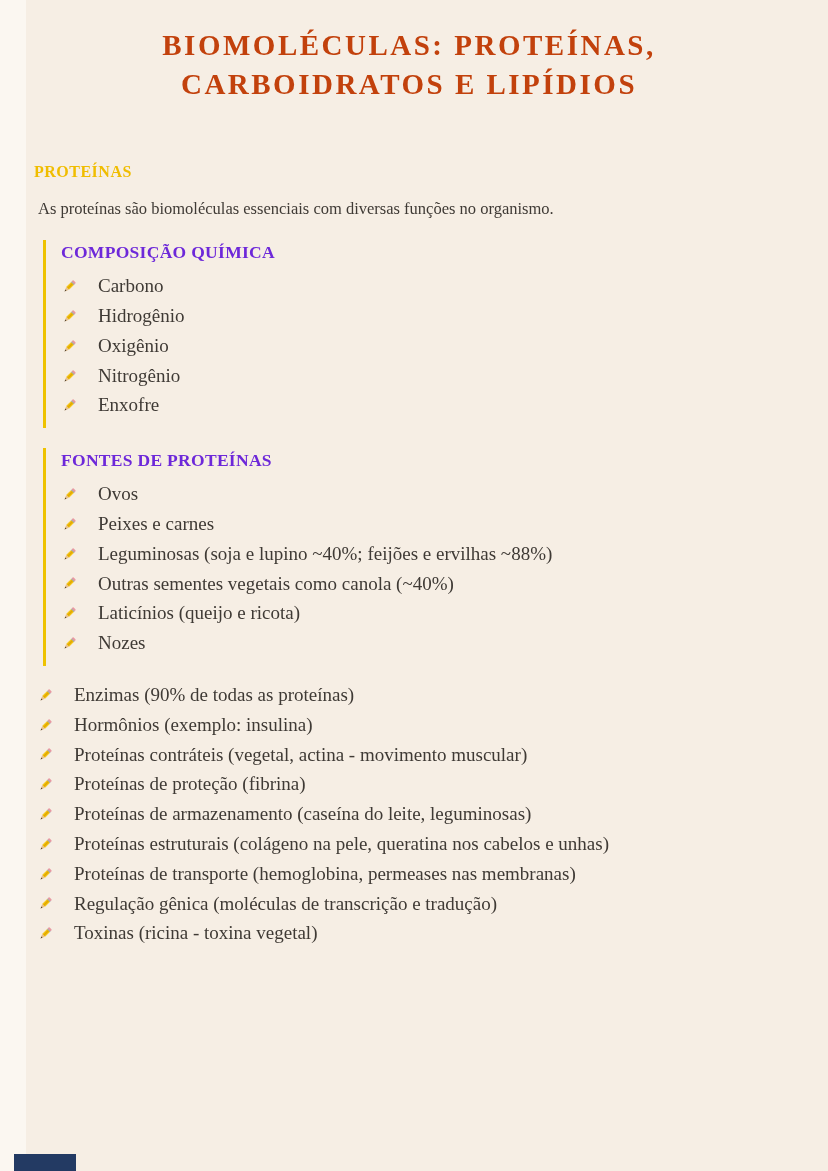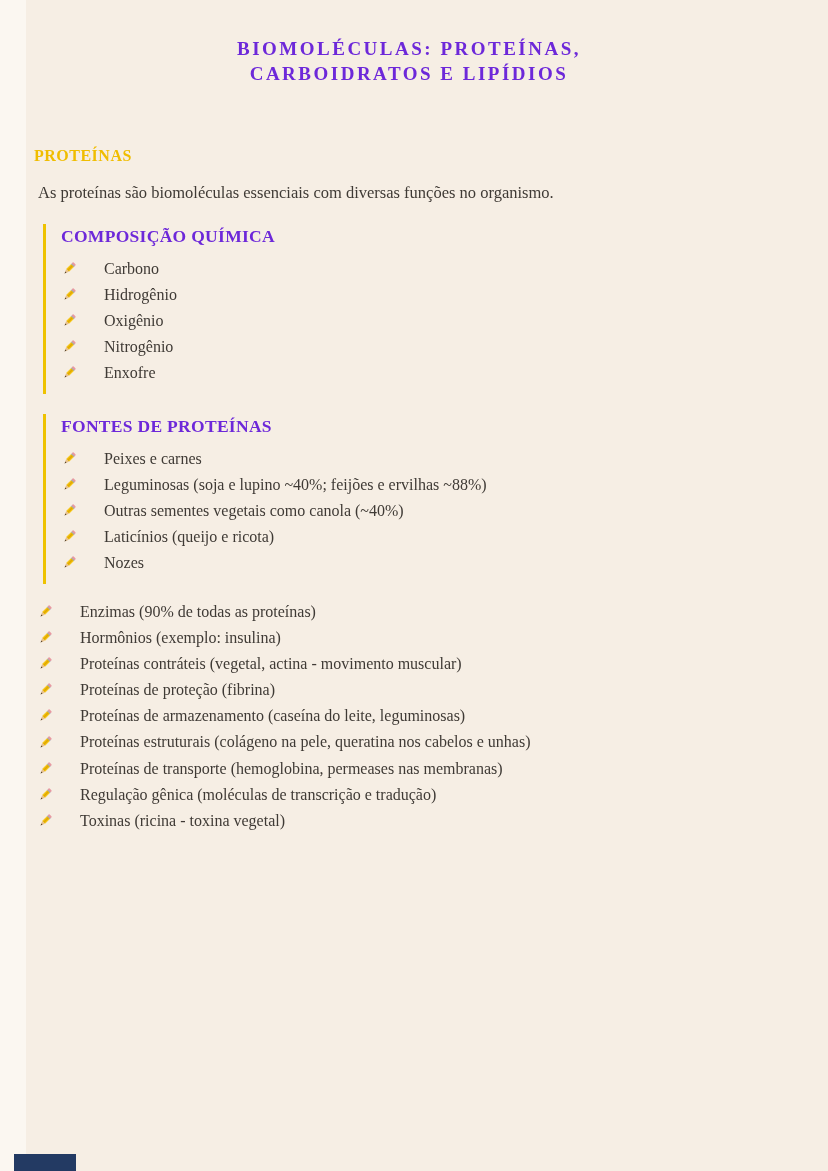--- a/index.html
+++ b/index.html
@@ -27,27 +27,27 @@
     left: 14px; bottom: 0;
     width: 62px; height: 17px;
     background: #233a63;
   }
   .content {
     position: relative;
     padding: 0 44px 0 34px;
   }
   .title {
     margin: 0;
-    padding-top: 36px;
+    padding-top: 26px;
     text-align: center;
-    font-size: 19px;
+    font-size: 29px;
     font-weight: 700;
     letter-spacing: 2.5px;
     line-height: 1.33;
-    color: #6d28d9;
+    color: #c2410c;
   }
   h2.section-heading {
     margin: 60px 0 0 0;
     font-size: 16px;
     font-weight: 700;
     letter-spacing: 0.5px;
     color: #f0bd00;
   }
   p.intro {
     margin: 16px 0 0 4px;
@@ -71,22 +71,22 @@
     font-size: 16.5px;
   }
   ul.pencil-list {
     list-style: none;
     margin: 12px 0 0 0;
     padding: 0;
   }
   ul.pencil-list li {
     display: flex;
     align-items: center;
-    gap: 26px;
-    font-size: 16px;
+    gap: 20px;
+    font-size: 19px;
     line-height: 1.2;
     margin-bottom: 7px;
   }
   ul.pencil-list li .pencil {
     flex: 0 0 auto;
     width: 17px; height: 17px;
     display: inline-block;
   }
   .main-list-wrap {
     margin: 18px 0 0 3px;
@@ -194,20 +194,35 @@
             </span>
             <span>Enxofre</span>
           </li>
         </ul>
     </div>
 
     <div class="callout">
       <h3 class="sub-heading">FONTES DE PROTEÍNAS</h3>
       <ul class="pencil-list spacer-top-list">
 
+          <li>
+            <span class="pencil">
+              <svg viewBox="0 0 20 20" width="17" height="17" aria-hidden="true">
+                <g transform="rotate(45 10 10)">
+                  <rect x="7.6" y="1.6" width="4.8" height="2.6" rx="1" fill="#e89aa2"></rect>
+                  <rect x="7.6" y="3.9" width="4.8" height="1.5" fill="#9aa2ad"></rect>
+                  <rect x="7.6" y="5.2" width="4.8" height="8" fill="#f5c518"></rect>
+                  <rect x="9.1" y="5.2" width="1.8" height="8" fill="#e0a800"></rect>
+                  <polygon points="7.6,13.2 12.4,13.2 10,18.2" fill="#e8c08a"></polygon>
+                  <polygon points="9.1,15.9 10.9,15.9 10,18.2" fill="#4a3b2a"></polygon>
+                </g>
+              </svg>
+            </span>
+            <span>Ovos</span>
+          </li>
 
           <li>
             <span class="pencil">
               <svg viewBox="0 0 20 20" width="17" height="17" aria-hidden="true">
                 <g transform="rotate(45 10 10)">
                   <rect x="7.6" y="1.6" width="4.8" height="2.6" rx="1" fill="#e89aa2"></rect>
                   <rect x="7.6" y="3.9" width="4.8" height="1.5" fill="#9aa2ad"></rect>
                   <rect x="7.6" y="5.2" width="4.8" height="8" fill="#f5c518"></rect>
                   <rect x="9.1" y="5.2" width="1.8" height="8" fill="#e0a800"></rect>
                   <polygon points="7.6,13.2 12.4,13.2 10,18.2" fill="#e8c08a"></polygon>

